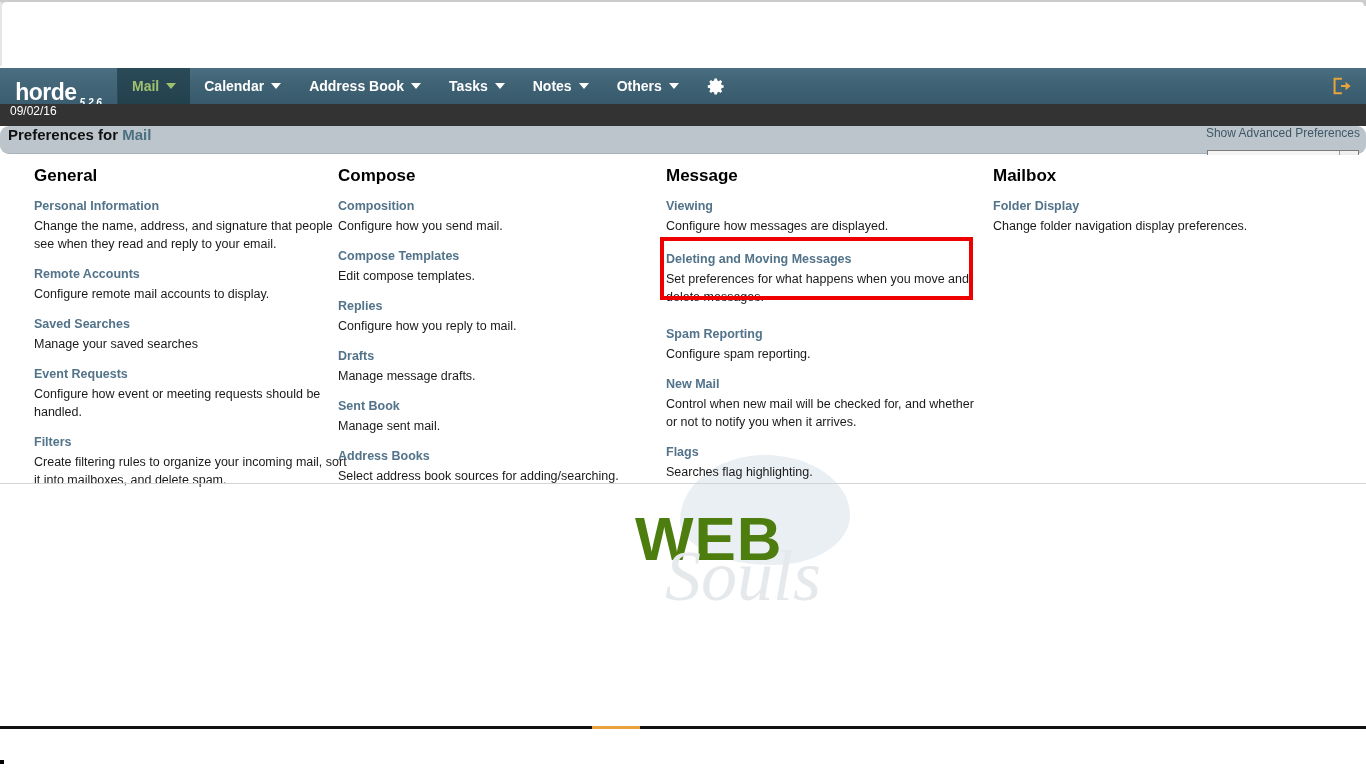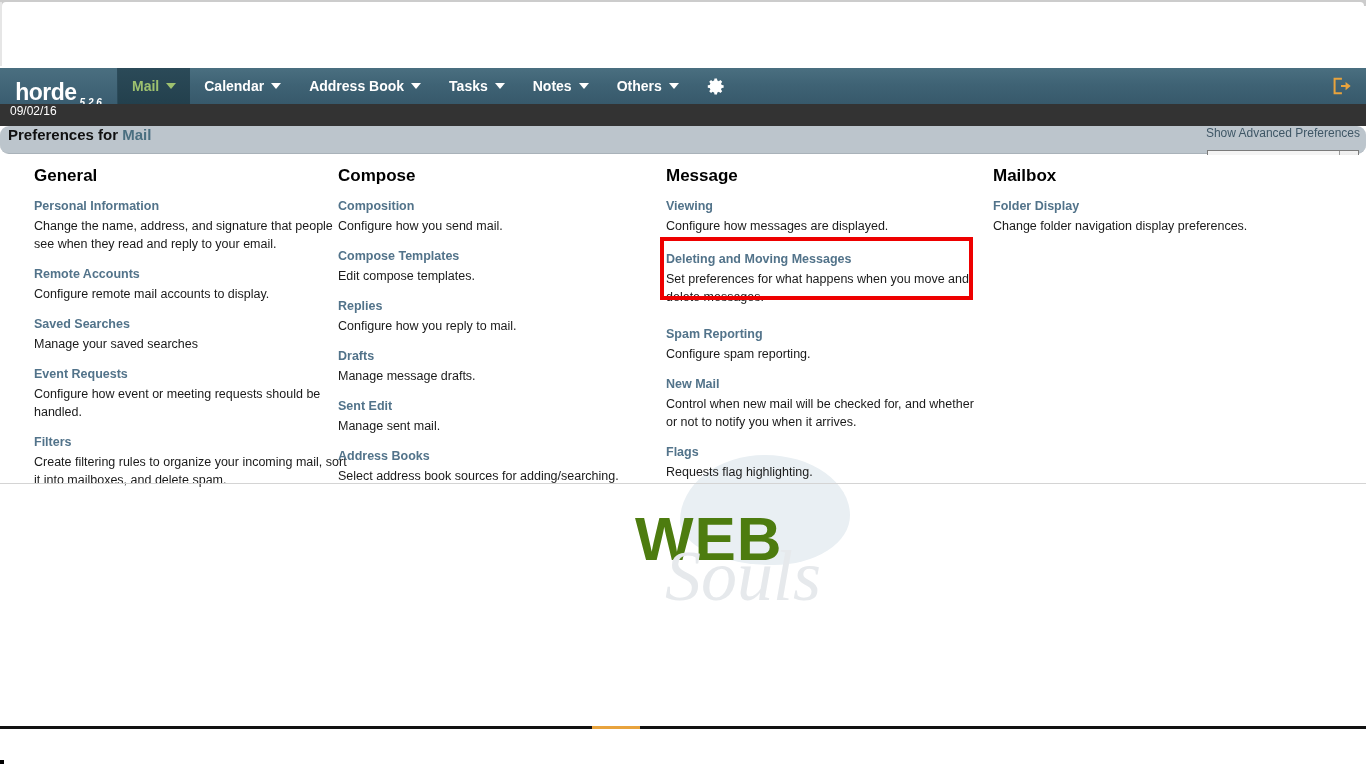--- a/index.html
+++ b/index.html
@@ -359,21 +359,21 @@
     </div>
     <div class="pref-group">
       <div class="pref-link">Replies</div>
       <div class="pref-desc">Configure how you reply to mail.</div>
     </div>
     <div class="pref-group">
       <div class="pref-link">Drafts</div>
       <div class="pref-desc">Manage message drafts.</div>
     </div>
     <div class="pref-group">
-      <div class="pref-link">Sent Edit</div>
+      <div class="pref-link">Sent Book</div>
       <div class="pref-desc">Manage sent mail.</div>
     </div>
     <div class="pref-group">
       <div class="pref-link">Address Books</div>
       <div class="pref-desc">Select address book sources for adding/searching.</div>
     </div>
   </div>
 
   <div class="pref-col" id="col-message">
     <div class="col-title">Message</div>
@@ -389,21 +389,21 @@
     <div class="pref-group">
       <div class="pref-link">Spam Reporting</div>
       <div class="pref-desc">Configure spam reporting.</div>
     </div>
     <div class="pref-group">
       <div class="pref-link">New Mail</div>
       <div class="pref-desc">Control when new mail will be checked for, and whether or not to notify you when it arrives.</div>
     </div>
     <div class="pref-group">
       <div class="pref-link">Flags</div>
-      <div class="pref-desc">Requests flag highlighting.</div>
+      <div class="pref-desc">Searches flag highlighting.</div>
     </div>
   </div>
 
   <div class="pref-col" id="col-mailbox">
     <div class="col-title">Mailbox</div>
 
     <div class="pref-group">
       <div class="pref-link">Folder Display</div>
       <div class="pref-desc">Change folder navigation display preferences.</div>
     </div>

